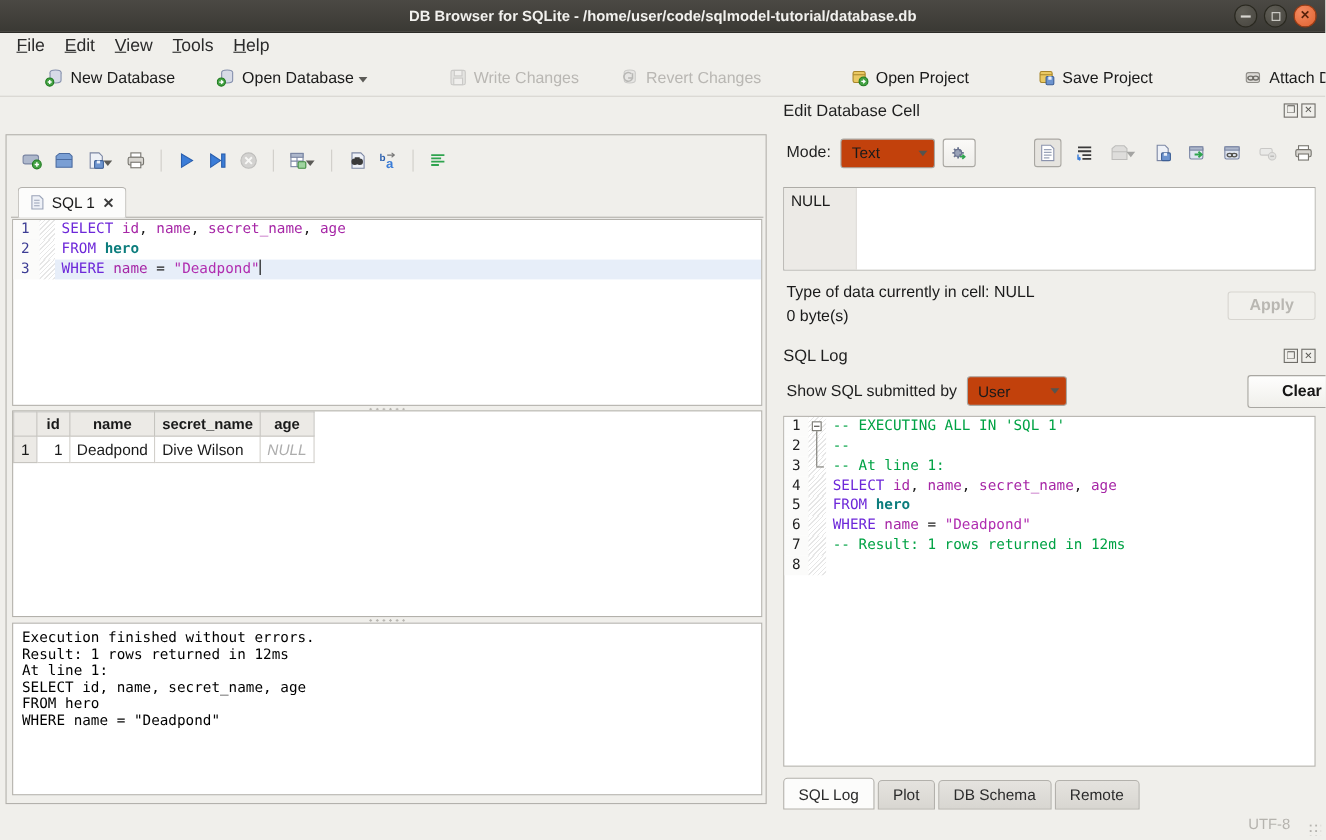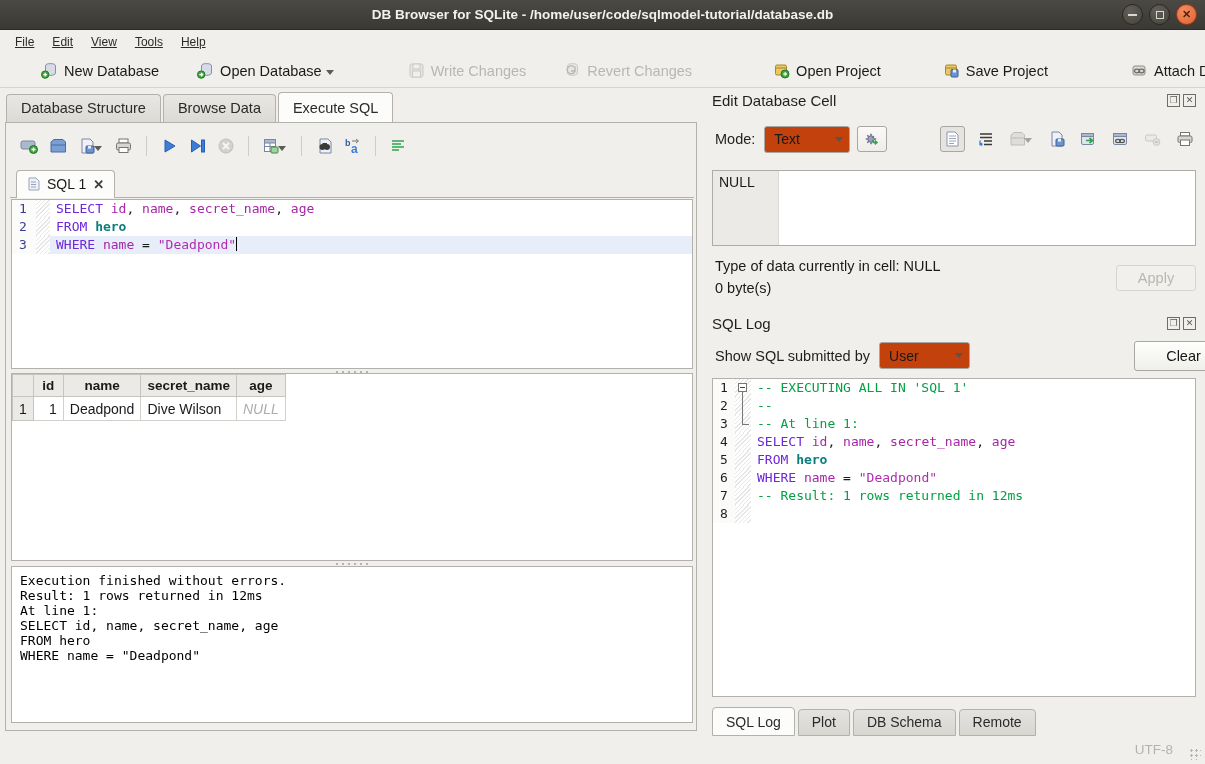--- a/index.html
+++ b/index.html
@@ -16,21 +16,21 @@
   .win-btn { width:21px; height:21px; border-radius:50%; border:1px solid #29281f;
     background:radial-gradient(circle at 35% 30%, #605e56, #46443e);
     display:flex; align-items:center; justify-content:center; color:#d8d6d1; font-size:11px; line-height:1; }
   .win-btn.close { background:radial-gradient(circle at 35% 30%, #f48b62, #e0622f); border-color:#9c3c14; color:#59220b; font-weight:bold; }
   .glyph-min { width:9px; height:2px; background:#d8d6d1; }
   .glyph-max { width:8px; height:8px; border:1.5px solid #d8d6d1; }
 
   
   .menubar { position:absolute; left:0; top:30px; width:1205px; height:24px; background:#f0efeb;
     display:flex; align-items:center; padding-left:6px; }
-  .menu-item { display:inline-block; padding:2px 9px; font-size:12px; color:#2b2b2b;text-decoration:underline; }
+  .menu-item { display:inline-block; padding:2px 9px; font-size:16px; color:#2b2b2b; }
   .uf::first-letter { text-decoration:underline; }
 
   
   .toolbar { position:absolute; left:0; top:54px; width:1205px; height:34px; background:#f0efeb;
     border-bottom:1px solid #d6d4cf; display:flex; align-items:center;gap:24px; }
   .tb-handle { width:5px; height:22px; margin:0 5px;
     background-image:radial-gradient(circle, #b9b7b2 1px, transparent 1.2px);
     background-size:4px 5px; background-repeat:repeat-y; }
   .tb-btn { display:flex; align-items:center; gap:6px; padding:4px 7px; border-radius:3px; white-space:nowrap; }
   .tb-btn span { font-size:14.5px; }
@@ -111,21 +111,21 @@
     display:flex; align-items:center; justify-content:center; }
   .cellbar { display:flex; align-items:center; gap:11px; margin-left:auto; }
   .cellbar .icon-btn { padding:2px; display:flex; }
   .icon-btn.pressed { border:1px solid #a9a7a2; border-radius:3px; background:#e6e4df; padding:4px; }
 
   #cellbox { position:absolute; left:9px; top:82px; width:484px; height:76px; background:#fff; border:1px solid #aeaca7; display:flex; }
   .cell-gray { width:66px; background:#eceae6; border-right:1px solid #dddbd6; padding:3px 6px; font-size:14px; }
 
   #typeinfo { position:absolute; left:12px; top:170px; font-size:14.5px; }
   #sizeinfo { position:absolute; left:12px; top:192px; font-size:14.5px; }
-  .btn { border-radius:3px; font-size:14.5px; display:flex; align-items:center; justify-content:center; }
+  .btn { border-radius:3px; font-size:14.5px; display:flex; align-items:center; justify-content:center;font-weight:bold; }
   #apply-btn { position:absolute; left:413px; top:177px; width:80px; height:26px;
     background:#f1f0ec; border:1px solid #d7d5d0; color:#b9b7b2; }
 
   #dock2-header { position:absolute; left:9px; top:227px; width:484px; }
   .filter-row { position:absolute; left:12px; top:252px; width:481px; height:31px; display:flex; align-items:center; }
   #clear-btn { position:absolute; left:431px; top:253px; width:99px; height:30px;
     background:linear-gradient(#fefefd,#f0efeb); border:1px solid #a9a7a2; color:#161616; }
 
   #logbox { position:absolute; left:9px; top:290px; width:484px; height:319px; }
   #logbox .gutter-num { width:22px; color:#1f1f1f; }
@@ -248,25 +248,20 @@
     </div>
     <div class="tb-btn" style="margin-left:14px">
       <svg width="16" height="16" viewBox="0 0 16 16">
           <path d="M3.5 3.5l9 9M12.5 3.5l-9 9" stroke="#d23b2f" stroke-width="3" stroke-linecap="round"></path>
         </svg>
       <span>Close Database</span>
     </div>
   </div>
 
   <div class="left-panel">
-    <div class="main-tabs">
-      <div class="main-tab">Database Structure</div>
-      <div class="main-tab">Browse Data</div>
-      <div class="main-tab active">Execute SQL</div>
-    </div>
 
     <div class="pane">
 
       <div class="sqltb">
         <div class="icon-btn">
           <svg width="20" height="18" viewBox="0 0 20 18">
               <rect x="2" y="4" width="14" height="8" rx="2" fill="#aeb8cc" stroke="#7b86a3"></rect>
               <circle cx="14.5" cy="12.5" r="4" fill="#44a244" stroke="#1e7a1e"></circle>
               <path d="M14.5 10.5v4M12.5 12.5h4" stroke="#fff" stroke-width="1.3"></path>
             </svg>

